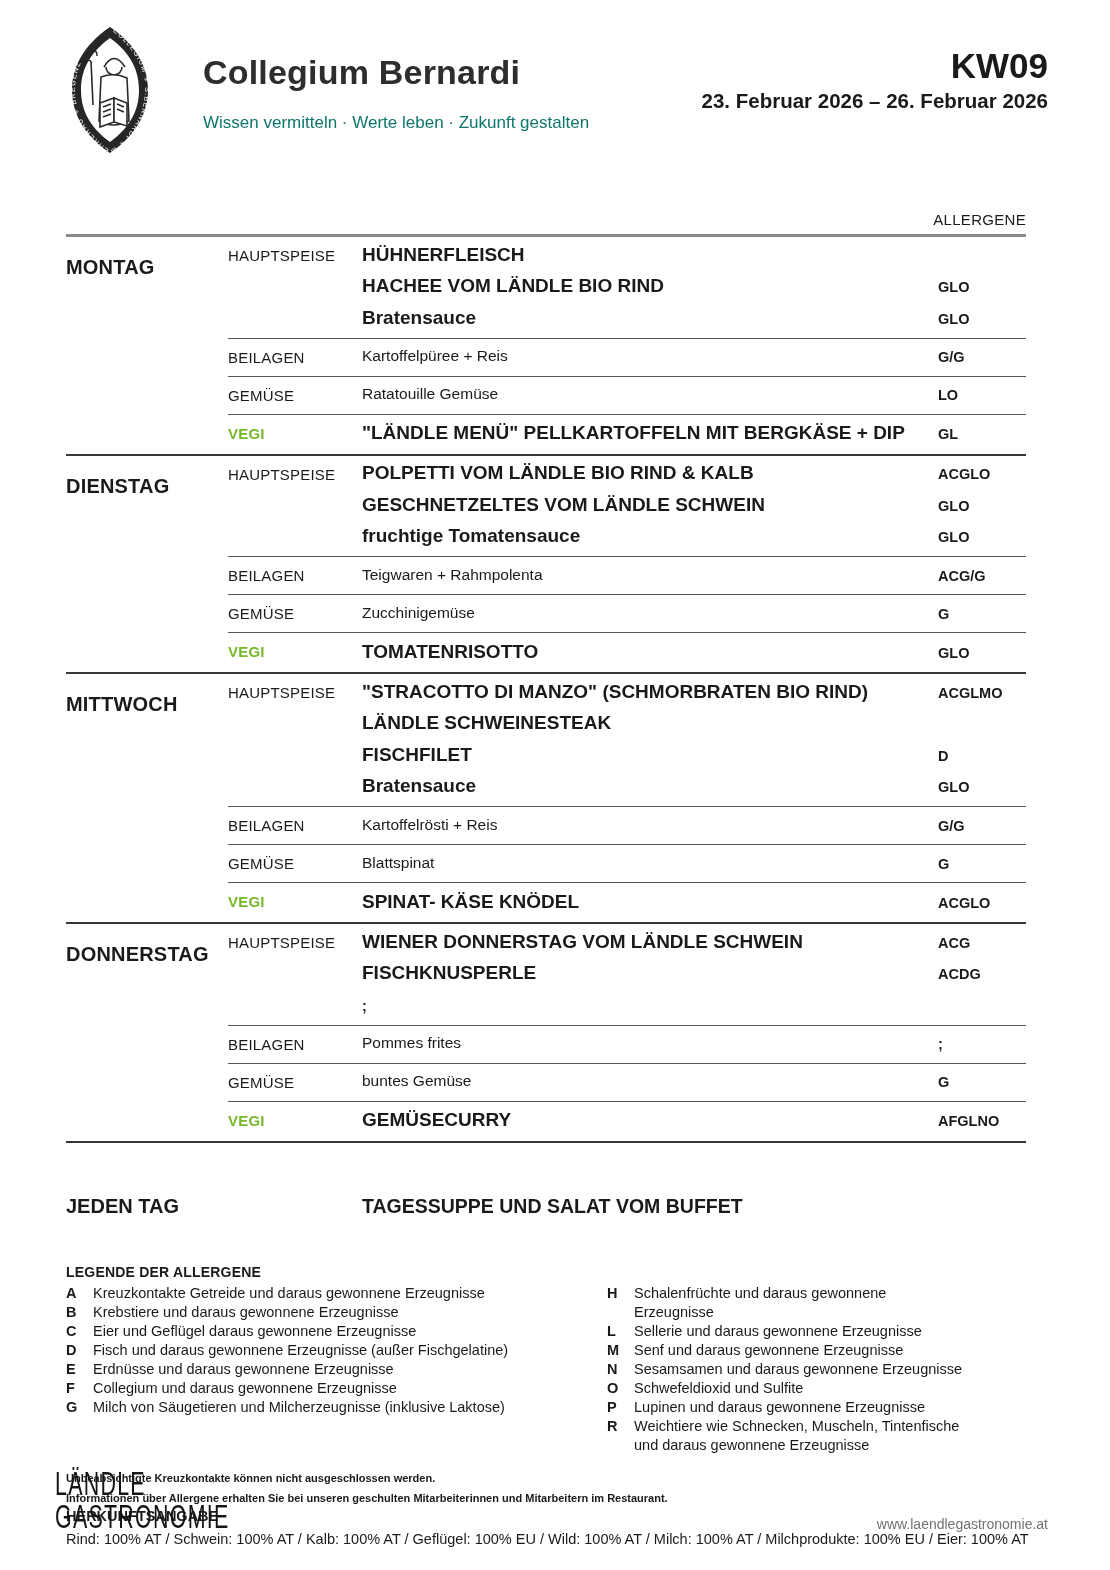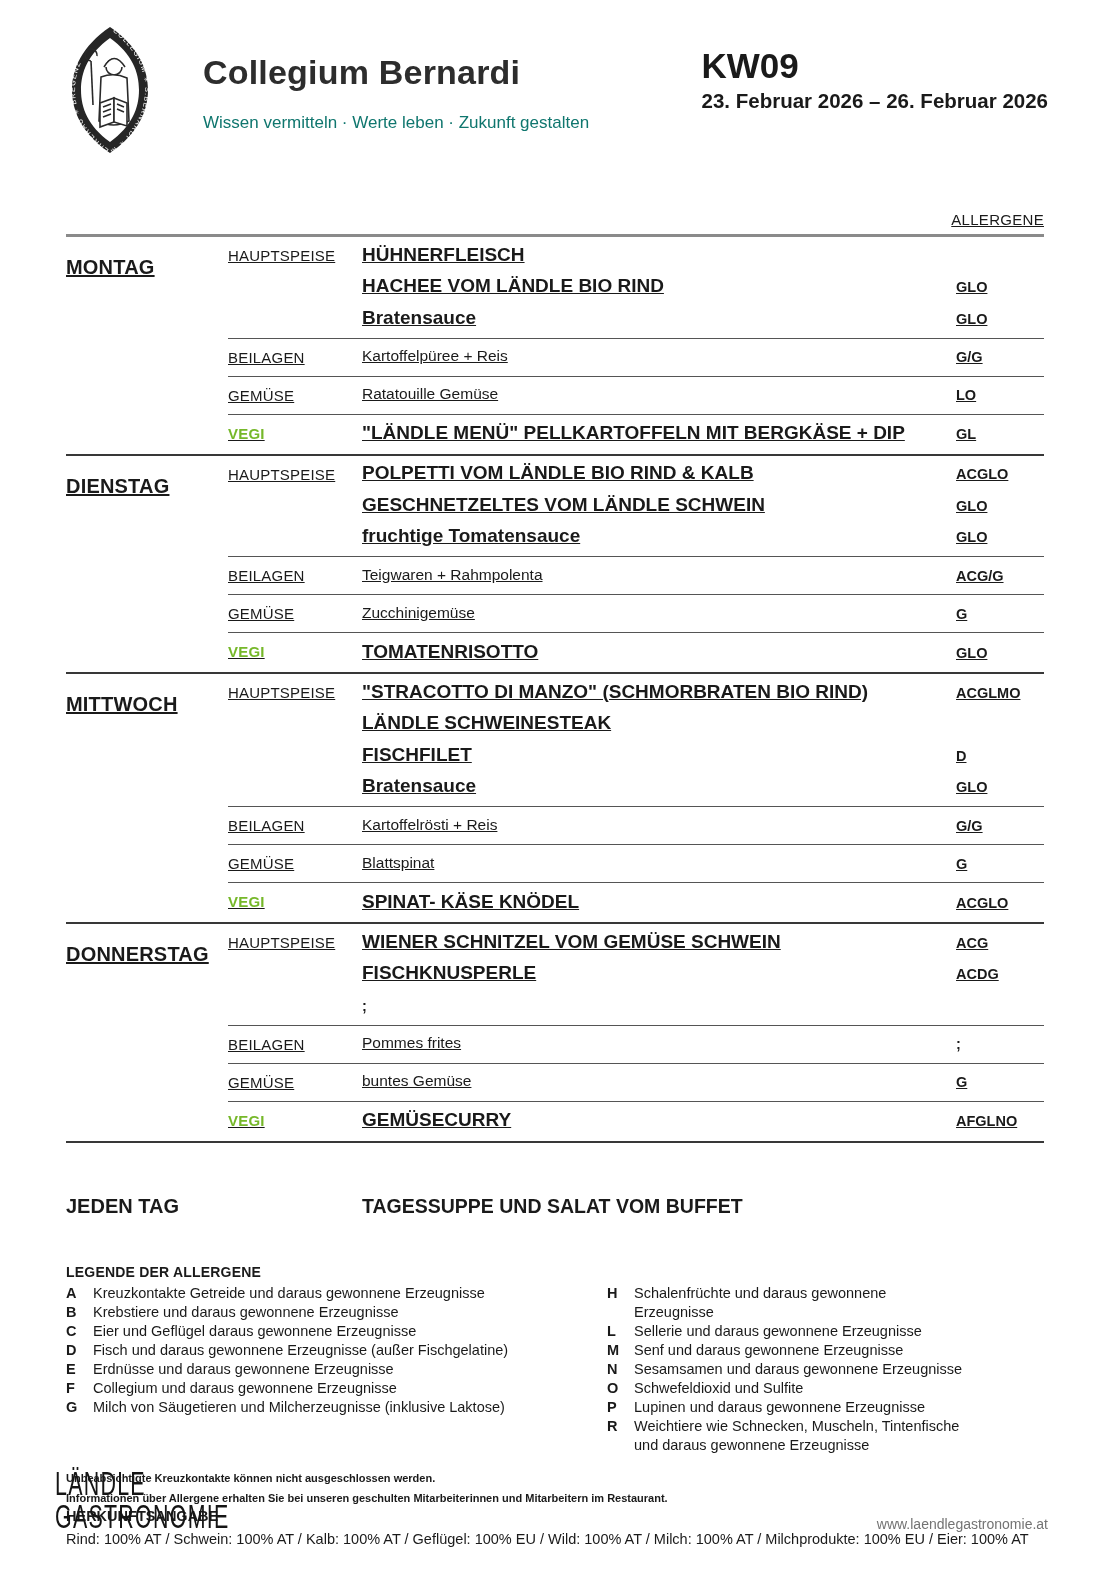--- a/index.html
+++ b/index.html
@@ -8,25 +8,25 @@
   .page {
     position:relative; width:1110px; height:1570px; margin:0 auto;
     background:#ffffff; overflow:hidden;
   }
   
   .header { display:flex; align-items:flex-start; padding:25px 62px 0 55px; }
   .seal { width:110px; height:130px; flex:0 0 auto; }
   .brand-block { margin-left:38px; padding-top:28px; }
   .brand-title { font-size:34px; font-weight:bold; color:#2d2d2d; letter-spacing:0.2px; }
   .brand-tagline { font-size:17px; color:#0f766e; margin-top:21px; }
-  .week-block { margin-left:auto; text-align:left; padding-top:23px; }
+  .week-block { margin-left:auto; text-align:right; padding-top:23px; }
   .week-no { font-size:35px; font-weight:bold; line-height:1.05; }
   .week-dates { font-size:20.5px; font-weight:bold; margin-top:4px; }
   
-  .table-wrap { margin:56px 66px 0 66px;text-decoration:underline; }
+  .table-wrap { margin:56px 84px 0 66px; }
   .allergene-header { text-align:right; font-size:15px; padding-bottom:6px; letter-spacing:0.3px; }
   .table-top-rule { border-top:3px solid #8a8a8a; }
   .day-block { display:flex; border-top:2px solid #383838; }
   .day-block:first-of-type { border-top:none; }
   .day-block:last-of-type { border-bottom:2px solid #383838; }
   .day-cell { width:162px; flex:0 0 auto; padding-top:19px; }
   .day-label { font-size:20px; font-weight:bold; letter-spacing:0.2px; }
   .day-content { flex:1; }
   .section { display:flex; }
   .section.ruled { border-top:1.5px solid #555; }
@@ -265,21 +265,21 @@
         </div>
         <div class="day-block">
           <div class="day-cell">
             <div class="day-label">DONNERSTAG</div>
           </div>
           <div class="day-content">
             <div class="section">
               <div class="cat-cell">HAUPTSPEISE</div>
               <div class="items">
                 <div class="item-row main">
-                  <span class="dish">WIENER SCHNITZEL VOM GEMÜSE SCHWEIN</span>
+                  <span class="dish">WIENER DONNERSTAG VOM LÄNDLE SCHWEIN</span>
                   <span class="allerg">ACG</span>
                 </div>
                 <div class="item-row main">
                   <span class="dish">FISCHKNUSPERLE</span>
                   <span class="allerg">ACDG</span>
                 </div>
                 <div class="item-row main">
                   <span class="allerg">;</span>
                 </div>
               </div>

